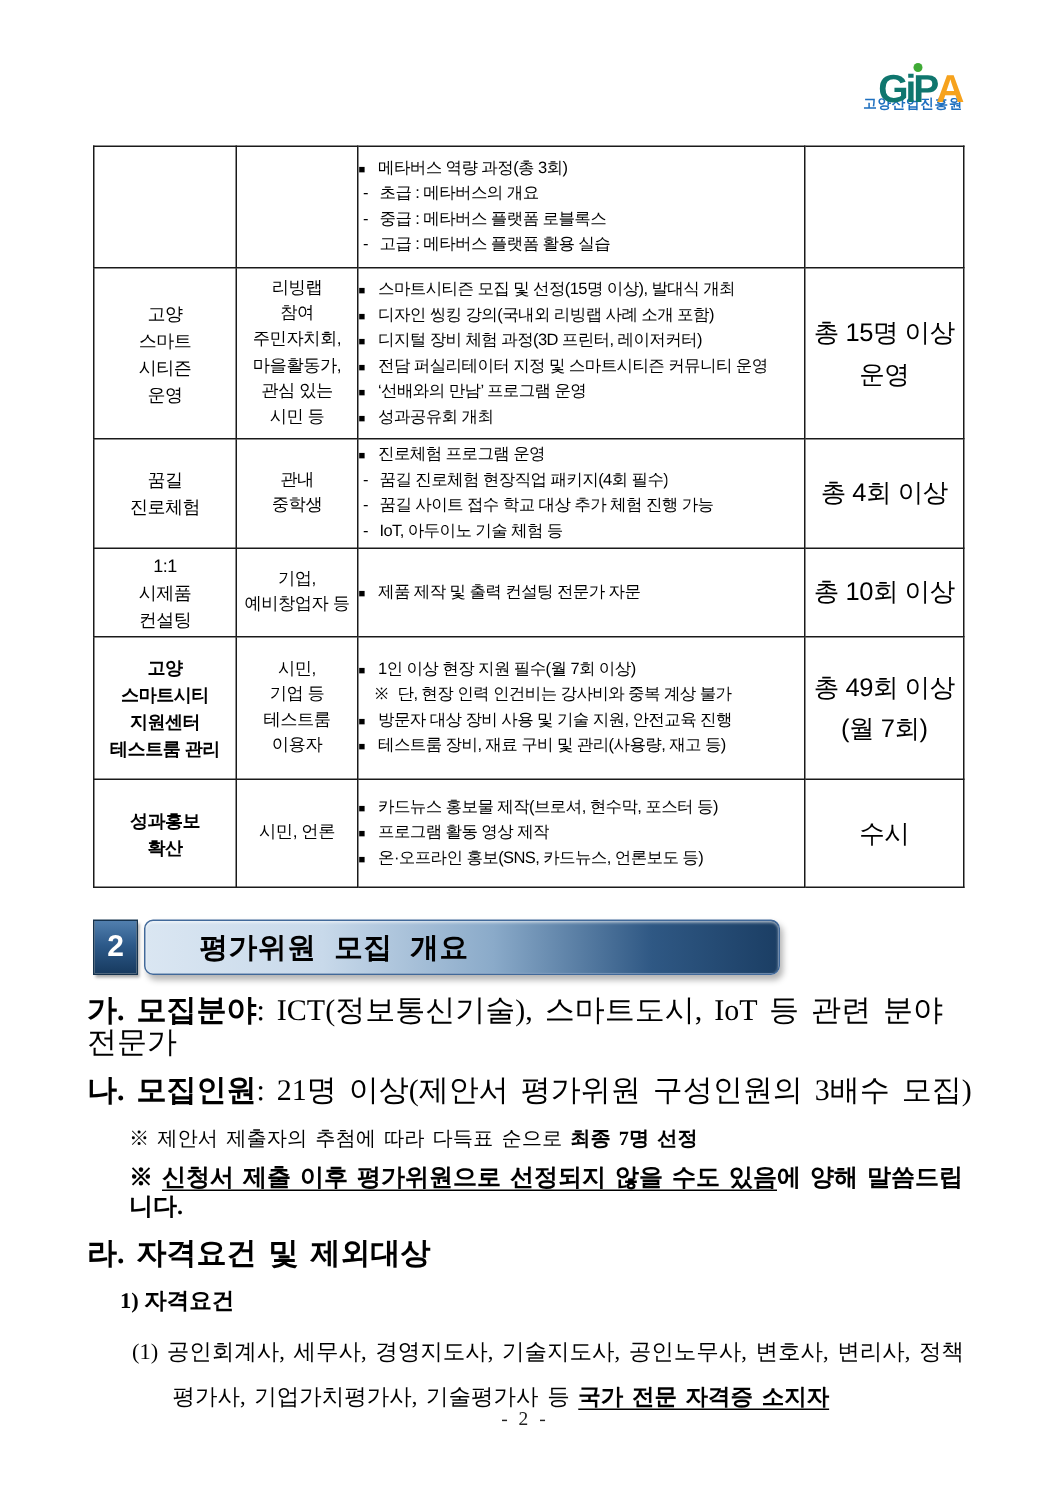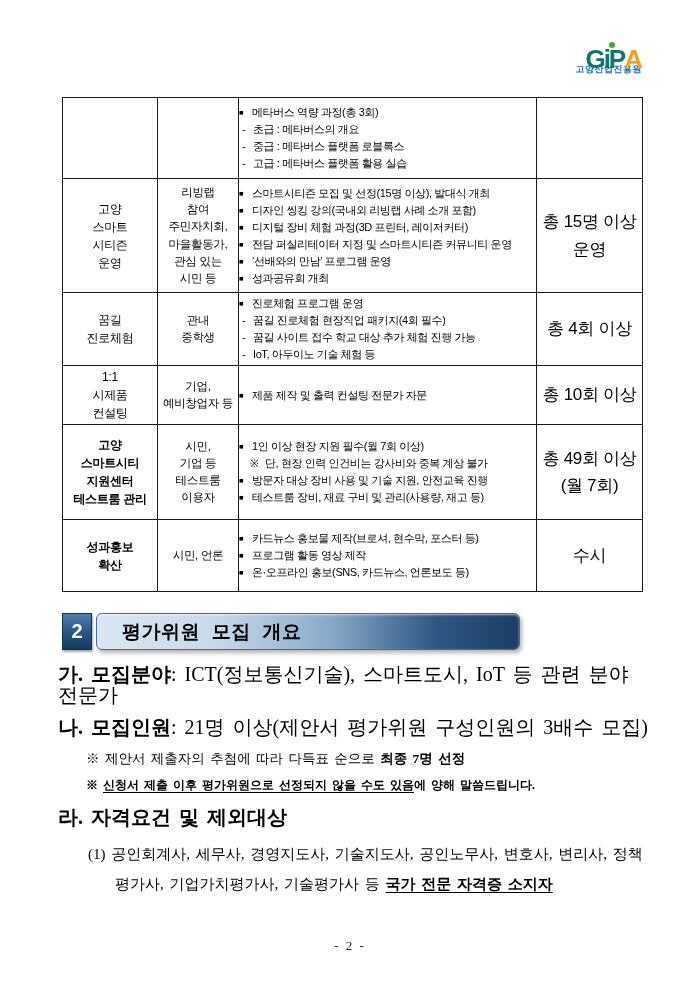--- a/index.html
+++ b/index.html
@@ -31,32 +31,32 @@
   .li.ref{margin-left:11px;}
   .li.ref .mk{width:15px;font-size:10.5px;}
 
   
   .sec-header{position:absolute;left:62px;top:613px;width:458px;height:37px;display:flex;gap:4px;}
   .sec-num{width:30px;height:37px;box-sizing:border-box;display:flex;align-items:center;justify-content:center;
            background:linear-gradient(180deg,#517fae 0%,#2d5a8a 45%,#173a5f 100%);
            border:1px solid #15324d;color:#fff;font-size:20px;font-weight:700;
            box-shadow:1px 2px 2px rgba(0,0,0,.35);}
   .sec-bar{flex:1;height:37px;box-sizing:border-box;display:flex;align-items:center;
-           padding-left:25px;border-radius:6px;border:1px solid #41699a;
+           padding-left:36px;border-radius:6px;border:1px solid #41699a;
            background:linear-gradient(90deg,#dae6f2 0%,#c8d9ea 28%,#8aaac9 55%,#2f5884 80%,#1b3e64 100%);
            box-shadow:2px 3px 4px rgba(0,0,0,.3), inset 0 1px 2px rgba(255,255,255,.65);
            font-size:19px;font-weight:700;color:#000;word-spacing:6px;letter-spacing:0.5px;}
 
   
   .body-text{position:absolute;left:58px;top:664px;width:594px;
              font-family:"Liberation Serif",serif;color:#000;}
   .bl{white-space:pre-wrap;}
   .bl-main{font-size:20px;line-height:21px;margin-bottom:11px;word-spacing:3px;}
   .bl-note{font-size:13.5px;line-height:19px;margin:0 0 8px 28px;word-spacing:2px;}
-  .bl-note-strong{font-size:12px;line-height:19px;margin:0 0 12px 28px;word-spacing:2px;font-family:Liberation Serif, serif;}
+  .bl-note-strong{font-size:16px;line-height:19px;margin:0 0 12px 28px;word-spacing:2px;font-family:Liberation Serif, serif;}
   .bl-sub{font-size:15px;line-height:21px;margin:0 0 8px 22px;}
   .bl-item{font-size:15px;line-height:30px;margin:0;padding-left:57px;text-indent:-27px;word-spacing:2px;}
   .seg-b{font-weight:700;}
   .seg-u{text-decoration:underline;text-underline-offset:3px;}
 
   
   .footer{position:absolute;left:0;right:0;top:938px;text-align:center;
           font-family:"Liberation Serif",serif;font-size:13px;color:#222;letter-spacing:2px;}
 </style>
 </head>
@@ -263,18 +263,19 @@
     <div class="sec-num">2</div>
     <div class="sec-bar">평가위원 모집 개요</div>
   </div>
 
   <div class="body-text">
       <div class="bl bl-main"><span class="seg-b">가. 모집분야</span><span>: ICT(정보통신기술), 스마트도시, IoT 등 관련 분야 전문가</span></div>
       <div class="bl bl-main"><span class="seg-b">나. 모집인원</span><span>: 21명 이상(제안서 평가위원 구성인원의 3배수 모집)</span></div>
       <div class="bl bl-note"><span>※ 제안서 제출자의 추첨에 따라 다득표 순으로 </span><span class="seg-b">최종 7명 선정</span></div>
       <div class="bl bl-note-strong"><span class="seg-b">※ </span><span class="seg-b seg-u">신청서 제출 이후 평가위원으로 선정되지 않을 수도 있음</span><span class="seg-b">에 양해 말씀드립니다.</span></div>
       <div class="bl bl-main"><span class="seg-b">라. 자격요건 및 제외대상</span></div>
+      <div class="bl bl-sub"><span class="seg-b">1) 자격요건</span></div>
       <div class="bl bl-item"><span>(1) 공인회계사, 세무사, 경영지도사, 기술지도사, 공인노무사, 변호사, 변리사, 정책평가사, 기업가치평가사, 기술평가사 등 </span><span class="seg-b seg-u">국가 전문 자격증 소지자</span></div>
     </div>
 
   <div class="footer">- 2 -</div>
 
 </div>
 
 </body></html>

